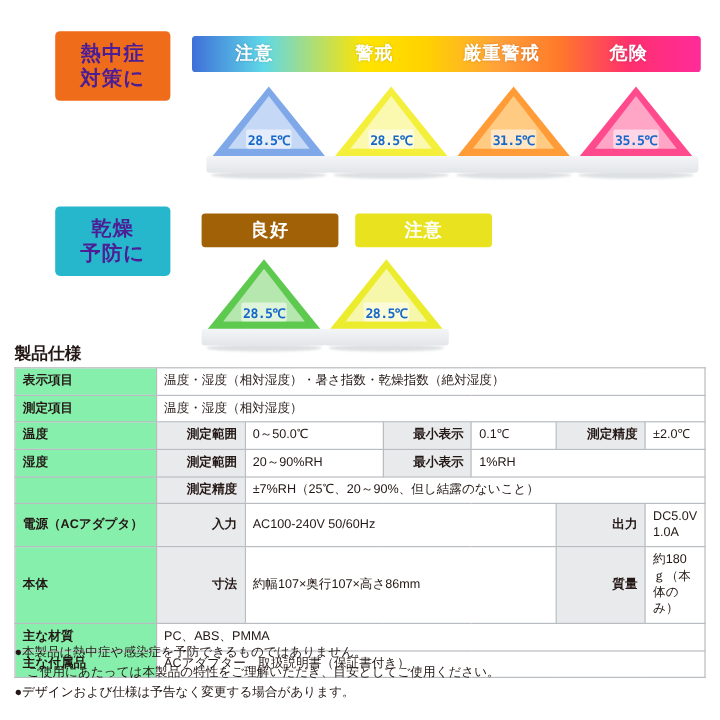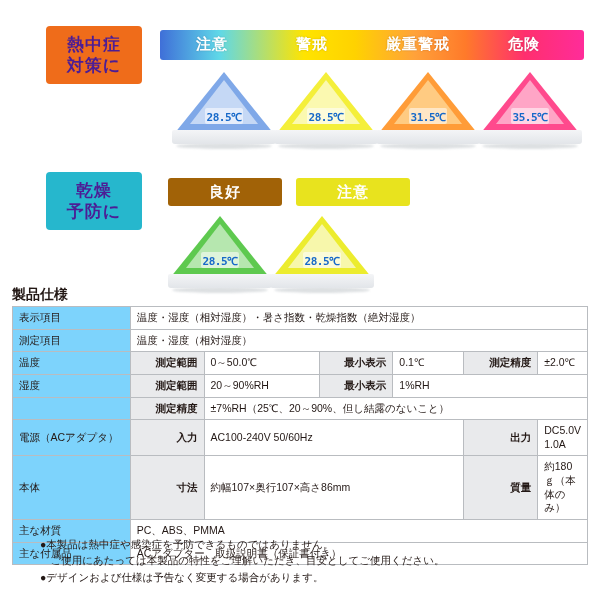--- a/index.html
+++ b/index.html
@@ -189,38 +189,37 @@
     line-height: 1.3;
     color: #231815;
   }
   td.th {
     background: #e9eaec;
     font-weight: bold;
     text-align: right;
     white-space: nowrap;
   }
   td.th-l {
-    background: #7dd3fc;
-    font-weight: normal;
+    background: #86efac;
+    font-weight: bold;
     text-align: left;
     white-space: nowrap;
   }
 
   .notes {
     position: absolute;
     left: 12px;
     top: 536px;
     width: 580px;
     font-size: 10.5px;
     line-height: 1.55;
     color: #231815;
   }
   .notes div {
     white-space: nowrap;
-    padding-left: 28px;
   }
 </style>
 </head>
 <body>
 
 <div class="page">
 
   <div class="heat-section">
     <div class="badge badge-heat">
       <span>熱中症</span>

